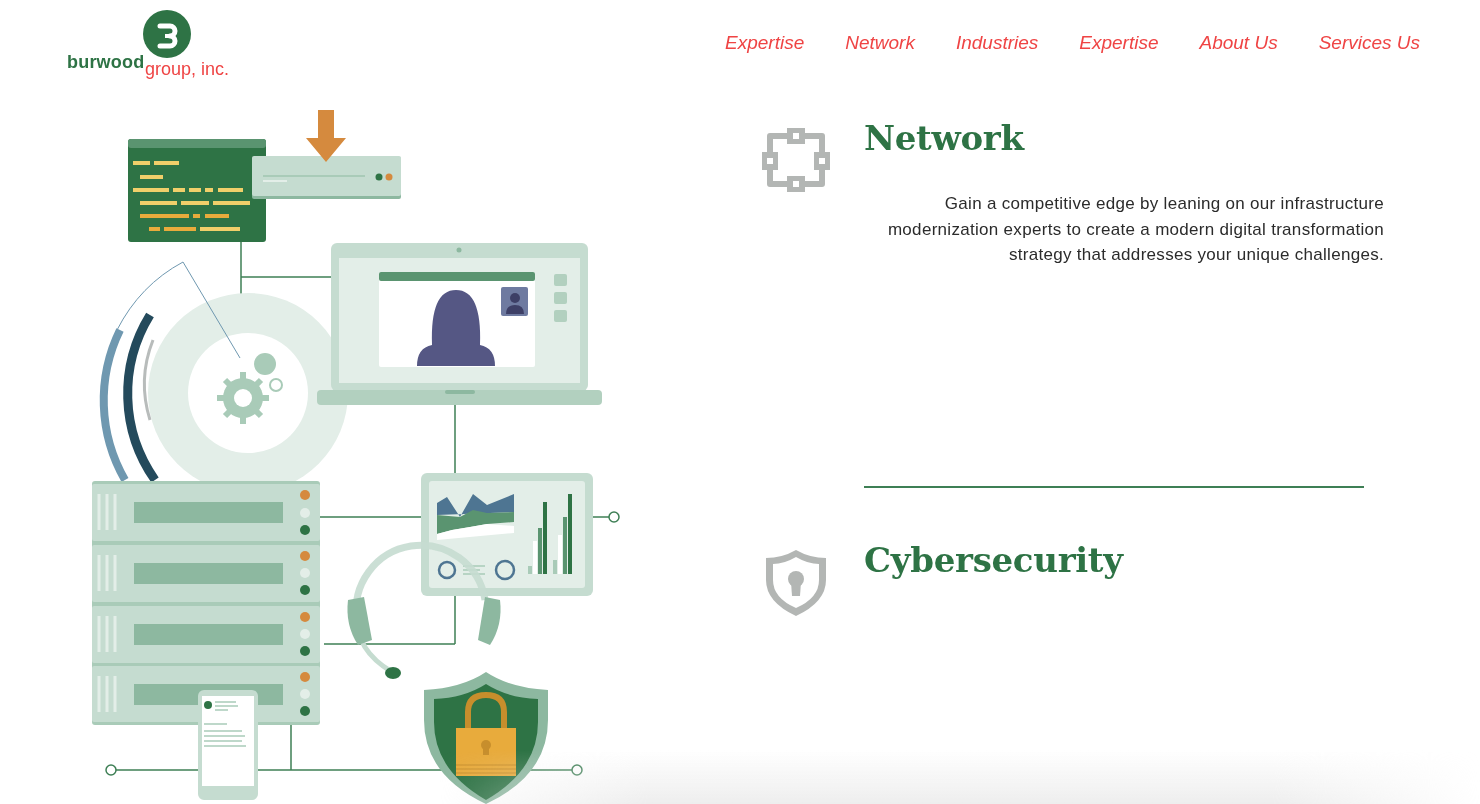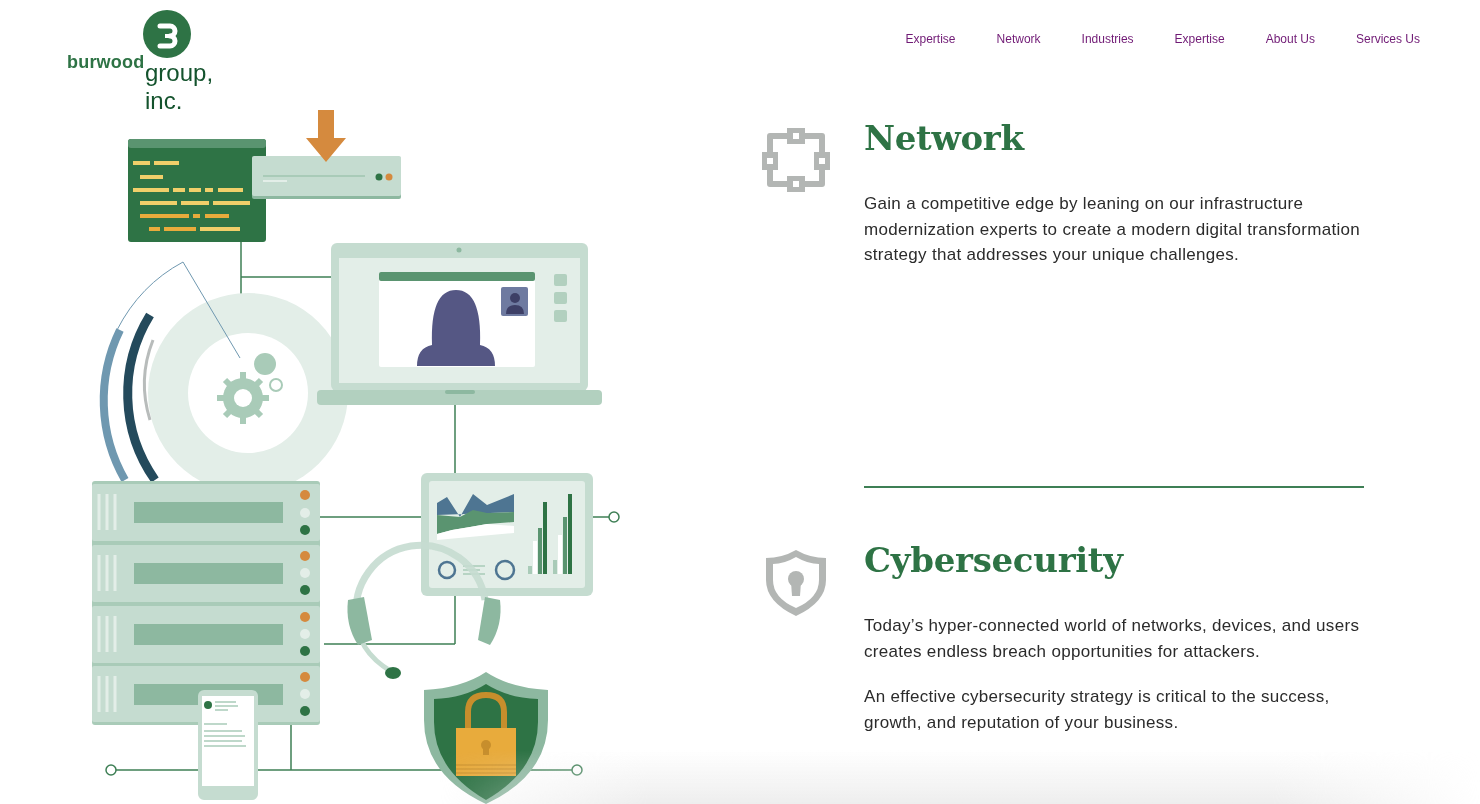--- a/index.html
+++ b/index.html
@@ -1,34 +1,34 @@
 <!DOCTYPE html>
 <html><head>
 <meta charset="utf-8">
 <style>
   * { box-sizing: border-box; margin: 0; padding: 0; }
   html, body { width: 1480px; height: 804px; overflow: hidden; background: #ffffff; }
   body { font-family: "Liberation Sans", sans-serif; position: relative; color: #333; }
 
   .header { position: absolute; left: 0; top: 0; width: 1480px; height: 90px; }
-  .logo { position: absolute; left: 66px; top: 8px; width: 180px; height: 76px; }
+  .logo { position: absolute; left: 66px; top: 8px; width: 180px; height: 76px; text-align: center; }
   .logo-circle { position: absolute; left: 77px; top: 2px; width: 48px; height: 48px; border-radius: 50%; background: #2e7345; }
   .logo-circle svg { position: absolute; left: 0; top: 0; }
   .logo-burwood { position: absolute; left: 1px; top: 44px; font-weight: bold; font-size: 18px; color: #2e7345; letter-spacing: 0.2px; }
-  .logo-group { position: absolute; left: 79px; top: 51px; font-size: 24px; color: #14532d; }
+  .logo-group { position: absolute; left: 79px; top: 51px; font-size: 18px; color: #ef4444; }
 
   .nav { position: absolute; right: 60px; top: 32px; display: flex; gap: 41px; }
-  .nav a { font-size: 12px; color: #701a75; text-decoration: none; cursor: pointer; white-space: nowrap; }
+  .nav a { font-size: 19px; color: #ef4444; text-decoration: none; cursor: pointer; white-space: nowrap; font-style: italic; }
 
   .illustration { position: absolute; left: 80px; top: 100px; width: 560px; height: 704px; }
 
   .section { position: absolute; left: 760px; width: 640px; }
   .section-icon { position: absolute; left: 0; width: 72px; height: 72px; }
   .section-title { position: absolute; left: 104px; font-family: "DejaVu Serif", serif; font-weight: bold; font-size: 34px; color: #2e7345; letter-spacing: -0.3px; }
-  .section-body { position: absolute; left: 104px; width: 520px; font-size: 17px; line-height: 25.5px; color: #2b2b2b; letter-spacing: 0.3px; }
+  .section-body { position: absolute; left: 104px; width: 520px; font-size: 17px; line-height: 25.5px; color: #2b2b2b; letter-spacing: 0.3px; text-align: right; }
   .section-body p { margin-bottom: 20px; }
 
   .divider { position: absolute; left: 864px; top: 486px; width: 500px; height: 2px; background: #3e7f55; }
 
   .bottom-shadow { position: absolute; left: 440px; top: 750px; width: 1040px; height: 54px;
     background: linear-gradient(to bottom, rgba(255,255,255,0) 0%, rgba(236,236,236,0.9) 100%);
     -webkit-mask-image: linear-gradient(to right, transparent 0%, black 20%, black 80%, transparent 100%);
     mask-image: linear-gradient(to right, transparent 0%, black 20%, black 80%, transparent 100%); }
 </style>
 </head>
@@ -281,19 +281,15 @@
 <div class="section" style="top:540px; height:220px;">
   <div class="section-icon" style="top:6px;">
     <svg width="72" height="72" viewBox="0 0 72 72">
       <path d="M36 4 Q50 12 66 12 L66 34 Q66 56 36 70 Q6 56 6 34 L6 12 Q22 12 36 4 Z" fill="#b3b6b4"></path>
       <path d="M36 11 Q48 18 59 18 L59 34 Q59 52 36 62 Q13 52 13 34 L13 18 Q24 18 36 11 Z" fill="#fff"></path>
       <circle cx="36" cy="33" r="8" fill="#b3b6b4"></circle>
       <path d="M31 36 L41 36 L40 50 L32 50 Z" fill="#b3b6b4"></path>
     </svg>
   </div>
   <h2 class="section-title" style="top:0px;">Cybersecurity</h2>
-  <div class="section-body" style="top:73px;">
-    <p>Today’s hyper-connected world of networks, devices, and users creates endless breach opportunities for attackers.</p>
-    <p>An effective cybersecurity strategy is critical to the success, growth, and reputation of your business.</p>
-  </div>
 </div>
 
 <div class="bottom-shadow"></div>
 
 </body></html>

